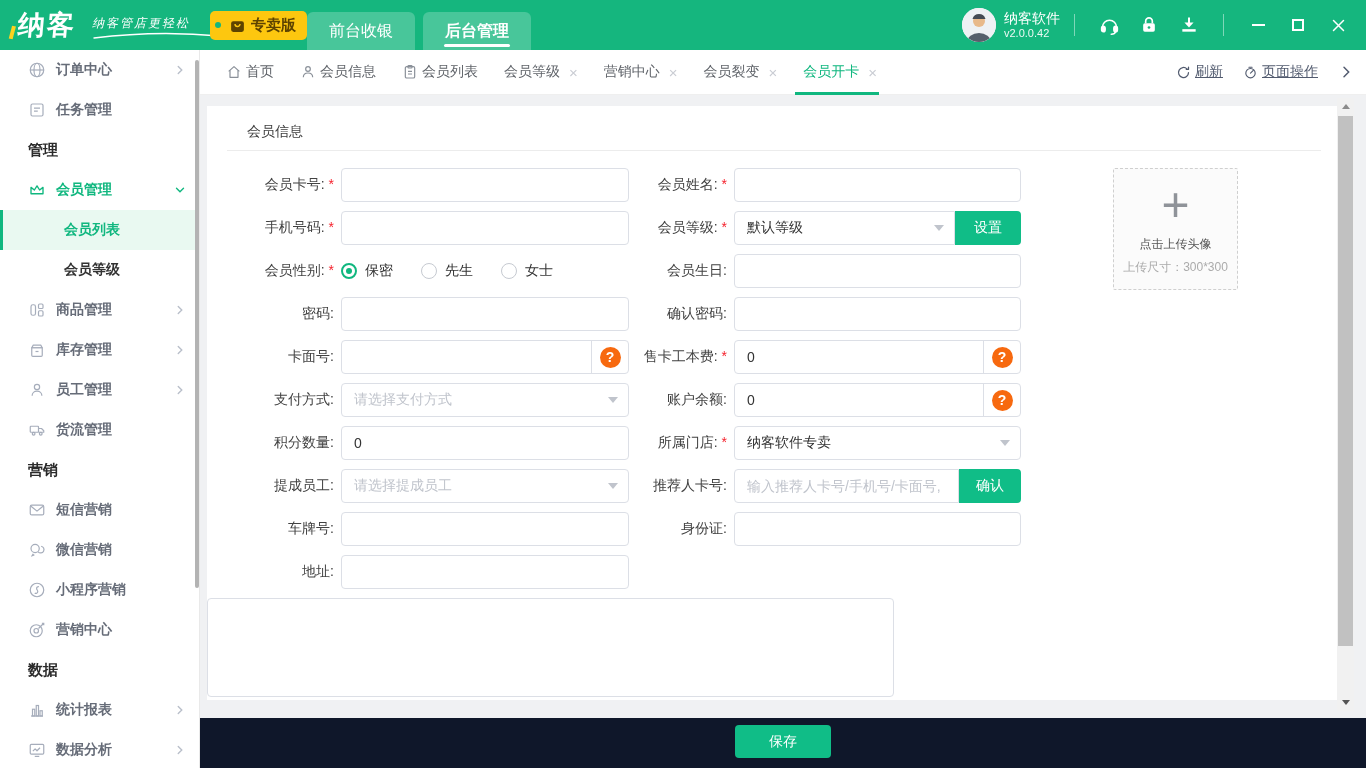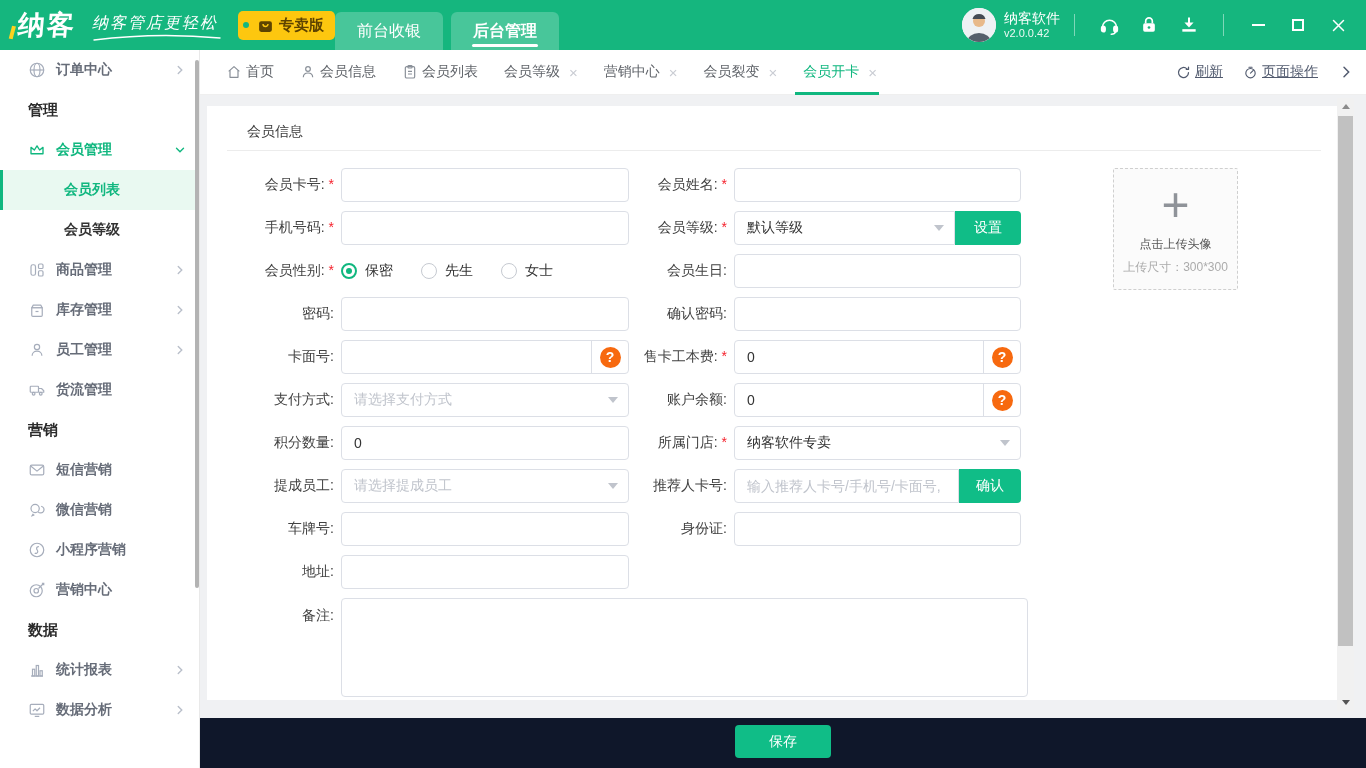--- a/index.html
+++ b/index.html
@@ -2,21 +2,21 @@
 <html><head>
 <meta charset="utf-8">
 <style>
   * { margin:0; padding:0; box-sizing:border-box; }
   html,body { width:1366px; height:768px; overflow:hidden; font-family:"Liberation Sans","DejaVu Sans",sans-serif; background:#fff; position:relative; }
 
   
   .header { position:absolute; left:0; top:0; width:1366px; height:50px; background:#15b67e; display:flex; align-items:center; color:#fff; z-index:5; }
   .logo { font-size:27px; font-weight:bold; margin-left:18px; letter-spacing:2px; transform:skewX(-5deg); position:relative; }
   .logo::before { content:""; position:absolute; left:-7px; bottom:4px; width:4px; height:13px; background:#ffd21e; transform:rotate(10deg); }
-  .tagline { margin-left:16px; font-size:16px; font-style:italic; letter-spacing:2px; position:relative; padding-bottom:8px; top:2px; }
+  .tagline { margin-left:16px; font-size:12px; font-style:italic; letter-spacing:2px; position:relative; padding-bottom:8px; top:2px; }
   .tagline svg { position:absolute; left:0; bottom:0; }
   .badge { margin-left:20px; background:#fdc70f; color:#5d4300; height:29px; border-radius:5px; display:flex; align-items:center; padding:0 11px 0 15px; font-weight:bold; font-size:15px; position:relative; }
   .badge::before { content:""; position:absolute; left:5px; top:50%; transform:translateY(-50%); width:6px; height:6px; border-radius:50%; background:#15b67e; }
   .badge svg { margin:0 5px 0 4px; }
   .hnav { display:flex; align-self:flex-end; height:38px; }
   .hnav-btn { width:108px; background:rgba(255,255,255,.22); border-radius:6px 6px 0 0; margin-right:8px; display:flex; align-items:center; justify-content:center; font-size:16px; color:#fff; position:relative; cursor:pointer; }
   .hnav-btn.active { font-weight:bold; }
   .hnav-btn.active::after { content:""; position:absolute; bottom:3px; left:50%; transform:translateX(-50%); width:66px; height:3px; background:#fff; border-radius:2px; }
   .hright { margin-left:auto; display:flex; align-items:center; margin-right:8px; }
   .avatar { width:34px; height:34px; border-radius:50%; background:#eef1f4; overflow:hidden; flex:none; }
@@ -188,20 +188,27 @@
     <svg class="mi" width="18" height="18" viewBox="0 0 24 24" fill="none" stroke="currentColor" stroke-width="1.6">
         <circle cx="12" cy="12" r="9"></circle>
         <ellipse cx="12" cy="12" rx="4" ry="9"></ellipse>
         <path d="M3 12 h18"></path>
       </svg>
     <span>订单中心</span>
     <svg class="arrowr" width="14" height="14" viewBox="0 0 24 24" fill="none" stroke="currentColor" stroke-width="2.4" stroke-linecap="round">
         <path d="M9 6 l6 6 -6 6"></path>
       </svg>
   </div>
+  <div class="sitem">
+    <svg class="mi" width="18" height="18" viewBox="0 0 24 24" fill="none" stroke="currentColor" stroke-width="1.6">
+        <rect x="4" y="4" width="16" height="16" rx="2"></rect>
+        <path d="M8 9.5 h8 M8 13.5 h5"></path>
+      </svg>
+    <span>任务管理</span>
+  </div>
   <div class="ssec">管理</div>
   <div class="sitem green">
     <svg class="mi" width="18" height="18" viewBox="0 0 24 24" fill="none" stroke="currentColor" stroke-width="1.8" stroke-linejoin="round">
         <path d="M4 17 V8.5 L8.5 12 L12 6.5 L15.5 12 L20 8.5 V17 Z"></path>
       </svg>
     <span>会员管理</span>
     <svg class="arrowr" width="14" height="14" viewBox="0 0 24 24" fill="none" stroke="currentColor" stroke-width="2.4" stroke-linecap="round">
         <path d="M6 9 l6 6 6-6"></path>
       </svg>
   </div>
@@ -494,21 +501,20 @@
         <div class="flbl2"><span>身份证:</span></div>
         <div class="fctl2"><input class="txt" style=""></div>
       </div>
 
       <div class="frow">
         <div class="flbl"><span>地址:</span></div>
         <div class="fctl"><input class="txt" style=""></div>
       </div>
 
       <div class="frow-remark">
-        <div class="flbl"><span>备注:</span></div>
         <textarea class="remark" style=""></textarea>
       </div>
 
     </div>
 
     <div class="avataru">
       <div class="plus">+</div>
       <div class="ut1">点击上传头像</div>
       <div class="ut2">上传尺寸：300*300</div>
     </div>

